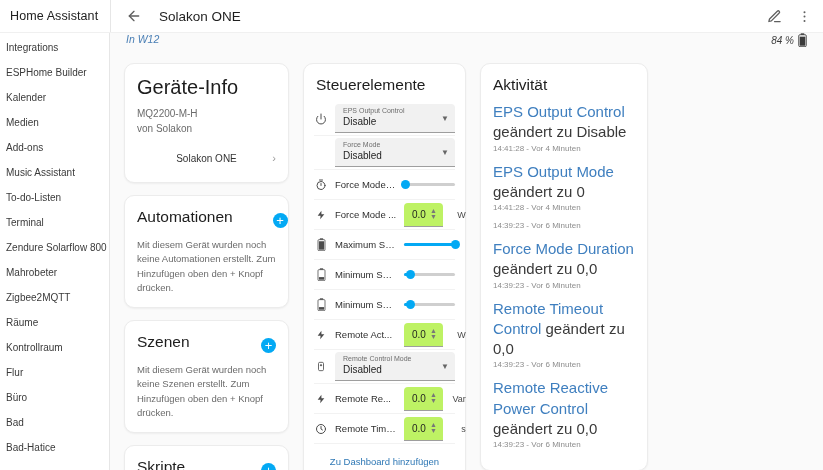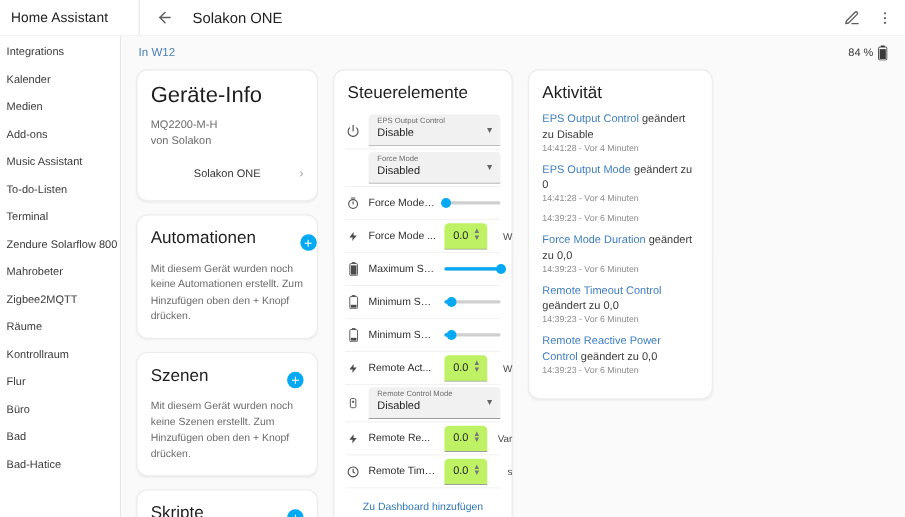--- a/index.html
+++ b/index.html
@@ -18,21 +18,20 @@
     background: #fafafa;
   }
   
   .topbar {
     height: 33px;
     display: flex;
     align-items: center;
     background: #ffffff;
     flex: 0 0 33px;
     border-bottom: 1px solid #f0f0f0;
-    gap: 16px;
   }
   .brand {
     width: 110px;
     font-size: 12.5px;
     font-weight: 400;
     color: #212121;
     padding-left: 10px;
     letter-spacing: 0.1px;
   }
   .topbar-main {
@@ -89,22 +88,23 @@
   .content {
     flex: 1;
     min-width: 0;
     background: #fafafa;
     position: relative;
     overflow: hidden;
   }
   .content-head {
     height: 30px;
     display: flex;
-    align-items: center;
+    align-items: flex-start;
     padding: 0 16px;
+    font-style: italic;
   }
   .inw12 {
     font-size: 10.5px;
     color: #4a7fb5;
   }
   .battery-wrap {
     margin-left: auto;
     display: flex;
     align-items: center;
     font-size: 10px;
@@ -309,21 +309,21 @@
   }
   
   .act-date {
     font-size: 9.5px;
     font-weight: bold;
     color: #2b2b2b;
     margin: 6px 0 8px 0;
   }
   .act-item { margin-bottom: 9px; }
   .act-text {
-    font-size: 10px;
+    font-size: 15px;
     color: #3a3a3a;
     line-height: 1.35;
   }
   .act-entity { color: #3f7fbf; }
   .act-time {
     font-size: 8px;
     color: #8d8d8d;
     margin-top: 1px;
   }
   svg { display: block; }
@@ -361,20 +361,23 @@
     </div>
   </div>
 
   <div class="body">
 
     <div class="sidebar">
       <div class="side-item">
           <span>Integrations</span>
         </div>
       <div class="side-item">
+          <span>ESPHome Builder</span>
+        </div>
+      <div class="side-item">
           <span>Kalender</span>
         </div>
       <div class="side-item">
           <span>Medien</span>
         </div>
       <div class="side-item">
           <span>Add-ons</span>
         </div>
       <div class="side-item">
           <span>Music Assistant</span>

